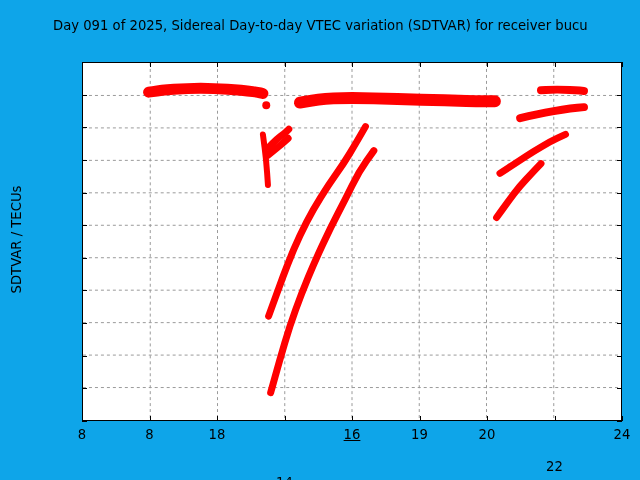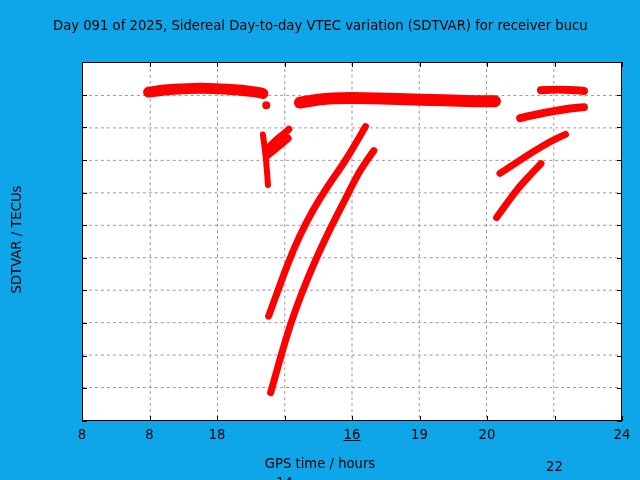--- a/index.html
+++ b/index.html
@@ -177,16 +177,15 @@
       <div class="tick-mark-y" style="left: 82px; top: 323.091px; width: 5px;"></div>
       <div class="tick-mark-y" style="left: 617px; top: 323.091px; width: 5px;"></div>
       <div class="tick-mark-y" style="left: 82px; top: 355.727px; width: 5px;"></div>
       <div class="tick-mark-y" style="left: 617px; top: 355.727px; width: 5px;"></div>
       <div class="tick-mark-y" style="left: 82px; top: 388.364px; width: 5px;"></div>
       <div class="tick-mark-y" style="left: 617px; top: 388.364px; width: 5px;"></div>
       <div class="tick-mark-y" style="left: 82px; top: 421px; width: 5px;"></div>
       <div class="tick-mark-y" style="left: 617px; top: 421px; width: 5px;"></div>
     </div>
 
-  <div id="x-axis-label">GPS time / hours</div>
   <div id="y-axis-label">SDTVAR / TECUs</div>
 
 </div>
 
 </body></html>

